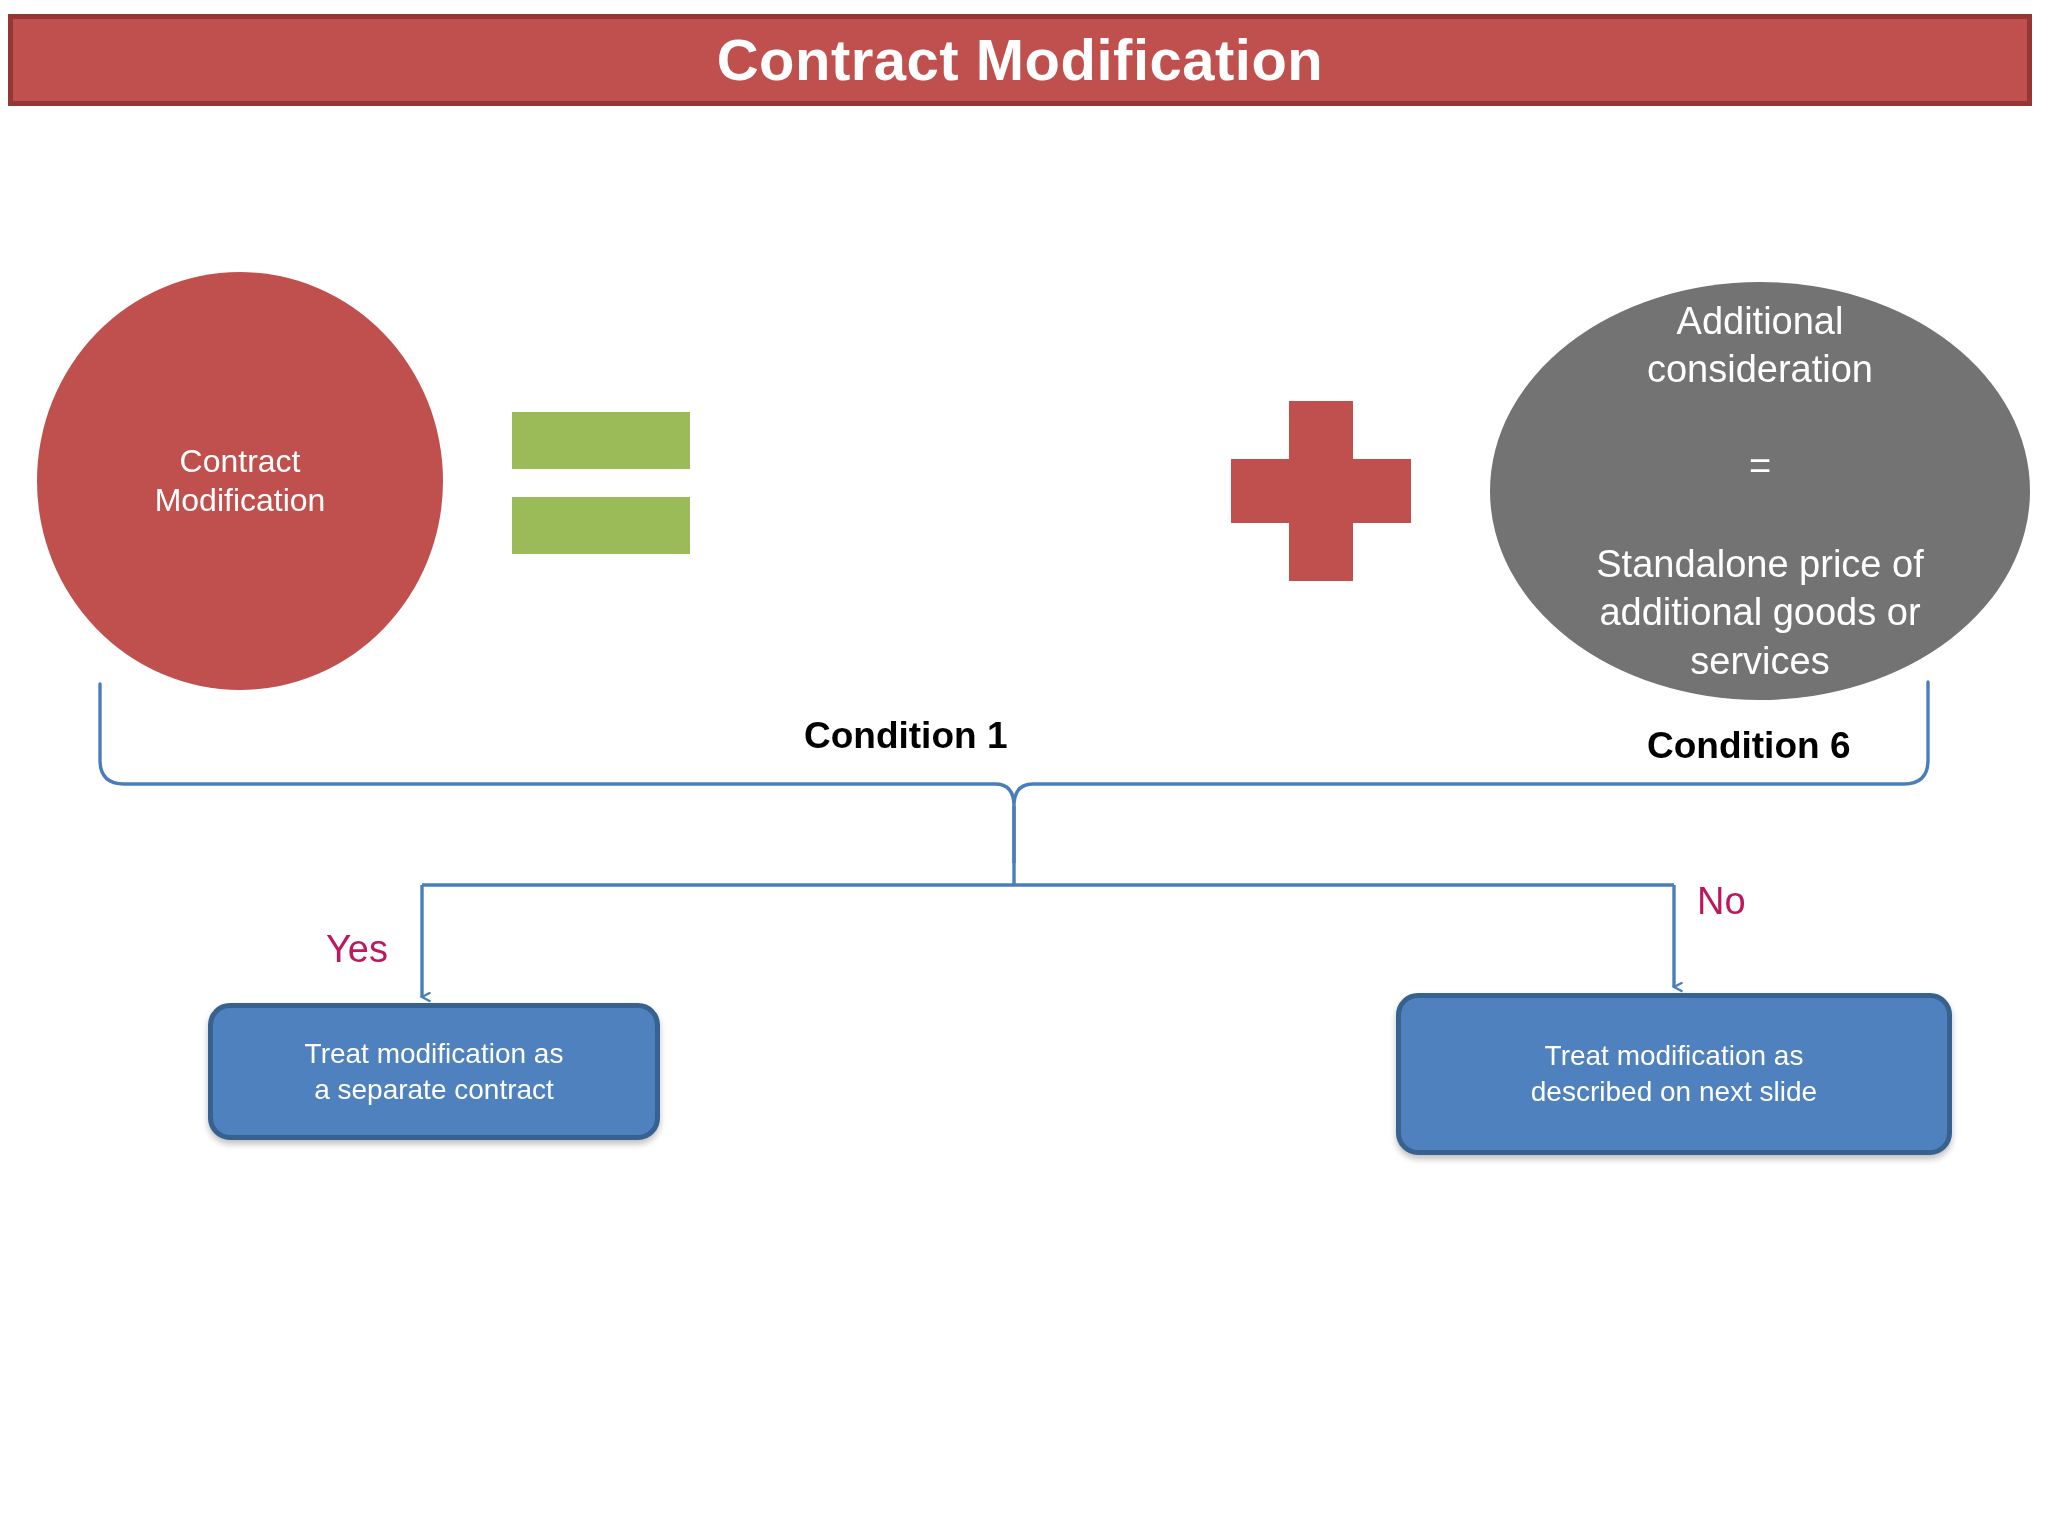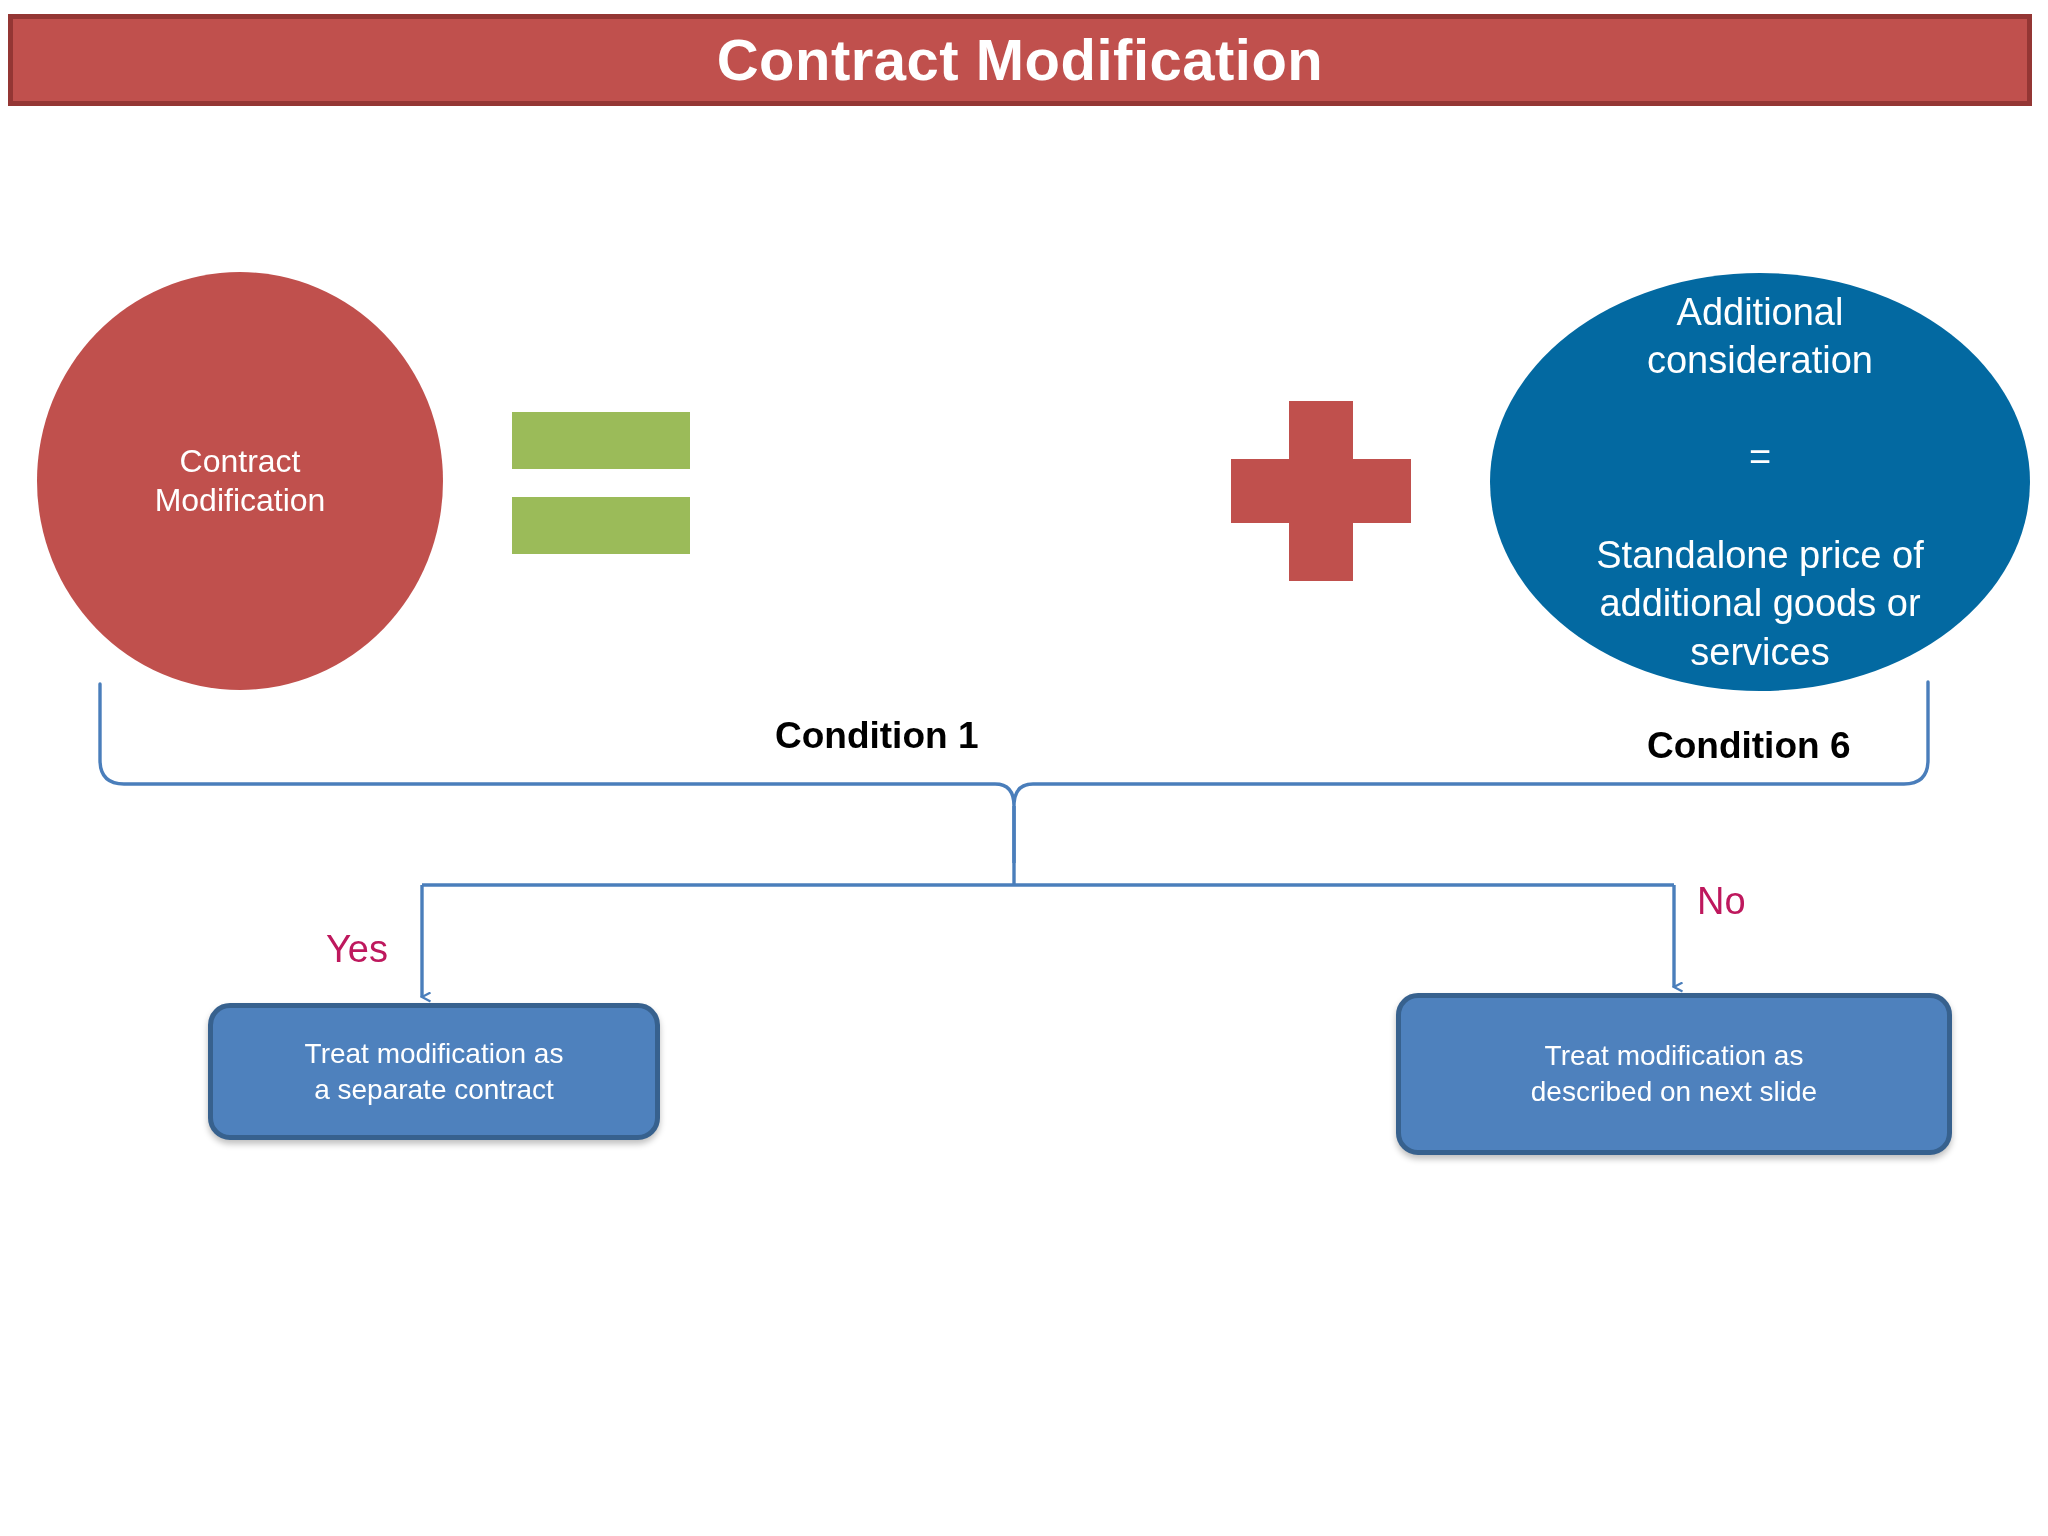--- a/index.html
+++ b/index.html
@@ -71,24 +71,24 @@
     left: 768px;
     top: 285px;
     width: 422px;
     height: 415px;
     background: #9BBB59;
   }
   .circle-green .label { font-size: 40px; }
 
   .ellipse-purple {
     left: 1490px;
-    top: 273px;
+    top: 282px;
     width: 540px;
     height: 418px;
-    background: #0369a1;
+    background: #737373;
   }
   .ellipse-purple .label { font-size: 38px; line-height: 1.28; }
 
   
   .equals {
     position: absolute;
     left: 512px;
     top: 412px;
   }
   .equals .bar {
@@ -113,21 +113,21 @@
   .plus .v { left: 58px; top: 0; width: 64px; height: 180px; }
 
   
   .condition {
     position: absolute;
     color: #000000;
     font-size: 37px;
     font-weight: bold;
     white-space: nowrap;
   }
-  .cond-1 { left: 775px; top: 715px; }
+  .cond-1 { left: 804px; top: 715px; }
   .cond-2 { left: 1647px; top: 725px; }
 
   
   #connectors {
     position: absolute;
     left: 0;
     top: 0;
     width: 2048px;
     height: 1536px;
     pointer-events: none;

